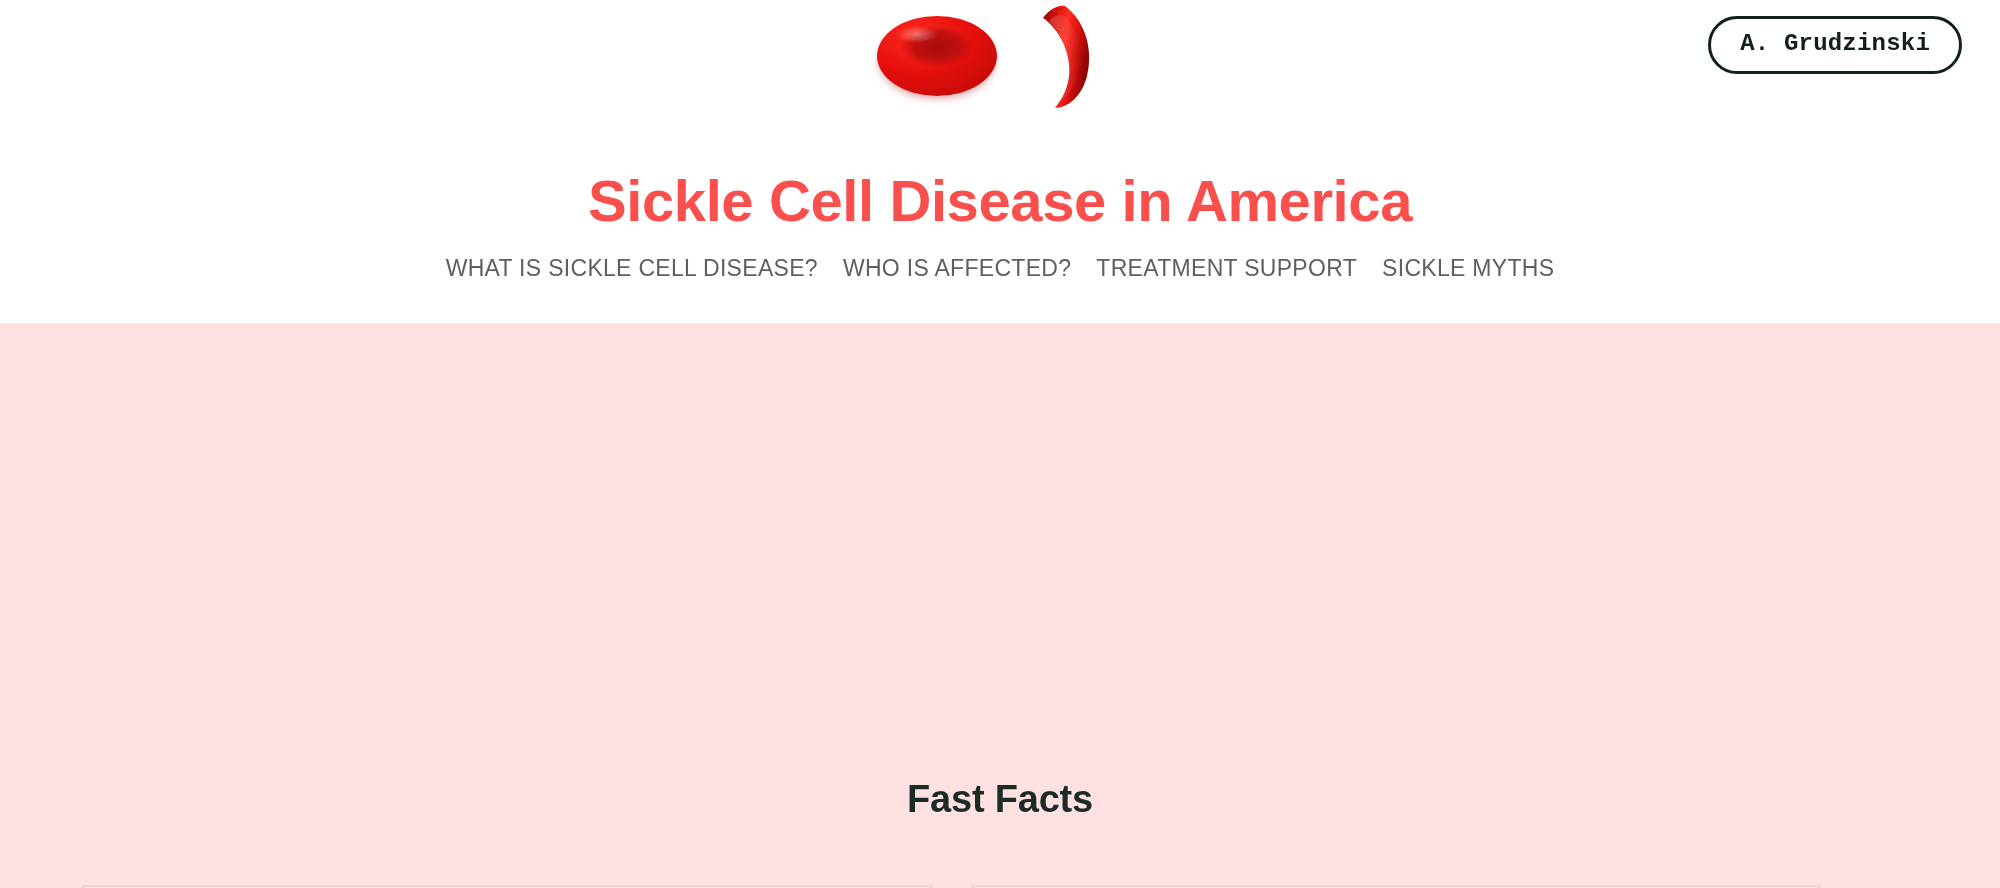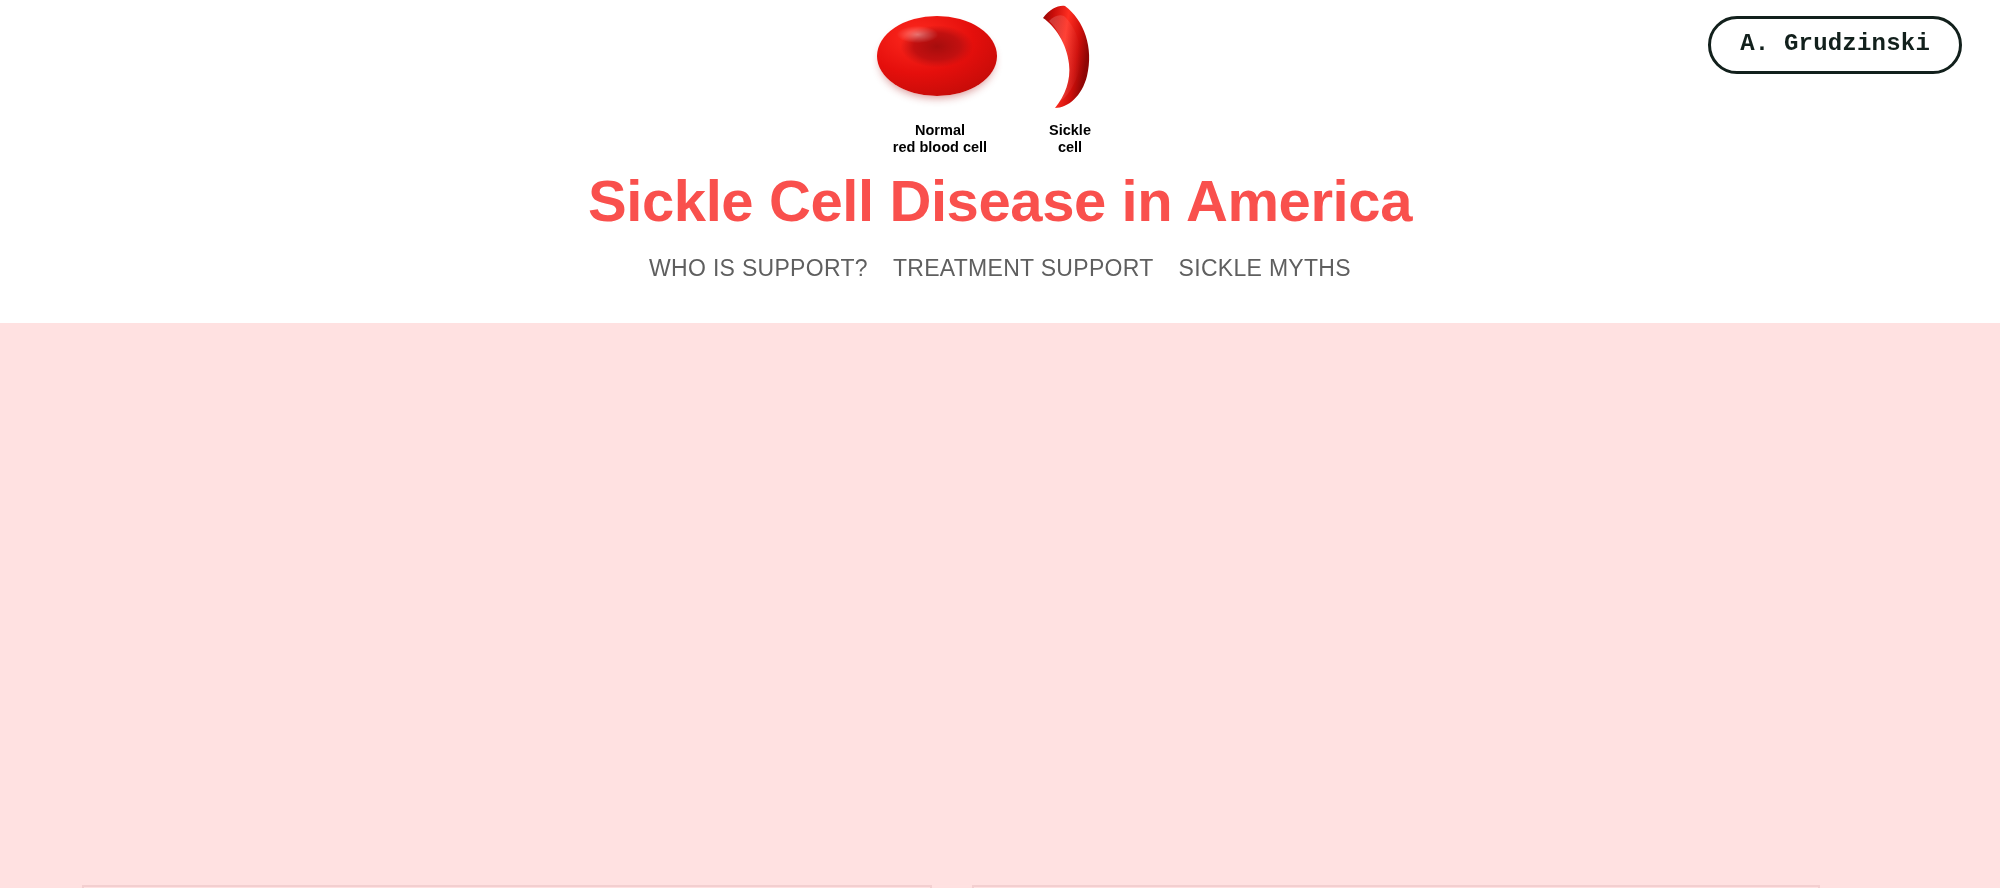--- a/index.html
+++ b/index.html
@@ -220,43 +220,35 @@
               <linearGradient id="sglow" x1="0" y1="0" x2="1" y2="0">
                 <stop offset="0%" stop-color="rgba(255,255,255,0.44)"></stop>
                 <stop offset="100%" stop-color="rgba(255,255,255,0)"></stop>
               </linearGradient>
             </defs>
             <path d="M30 2 C49 16 59 44 52 72 C47 92 33 104 20 104 C30 92 36 76 34 60 C32 40 20 22 8 14 C15 5 23 1 30 2 Z" fill="url(#sgrad)"></path>
             <path d="M29 12 C42 24 49 46 44 66 C40 82 32 93 24 98 C31 84 34 70 32 56 C30 38 22 24 14 17 C19 12 24 10 29 12 Z" fill="url(#sglow)" opacity="0.45"></path>
           </svg>
         </div>
       </div>
-      <div class="logo-labels">
-        <div class="label-normal">
-          <div>Normal</div>
-          <div>red blood cell</div>
-        </div>
-        <div class="label-sickle">
-          <div>Sickle</div>
-          <div>cell</div>
-        </div>
-      </div>
     </div>
 
     <h1 class="site-title">Sickle Cell Disease in America</h1>
 
     <nav class="main-nav">
-      <a class="nav-link" href="#">WHO IS SUPPORT?</a>
+      <a class="nav-link" href="#">WHAT IS SICKLE CELL DISEASE?</a>
+      <a class="nav-link" href="#">WHO IS AFFECTED?</a>
       <a class="nav-link" href="#">TREATMENT SUPPORT</a>
       <a class="nav-link" href="#">SICKLE MYTHS</a>
     </nav>
   </div>
 
   <div class="facts-section">
 
+    <h2 class="facts-heading">Fast Facts</h2>
 
     <div class="facts-grid">
 
       <div class="fact-card">
         
         
       </div>
 
       <div class="fact-card">
         

